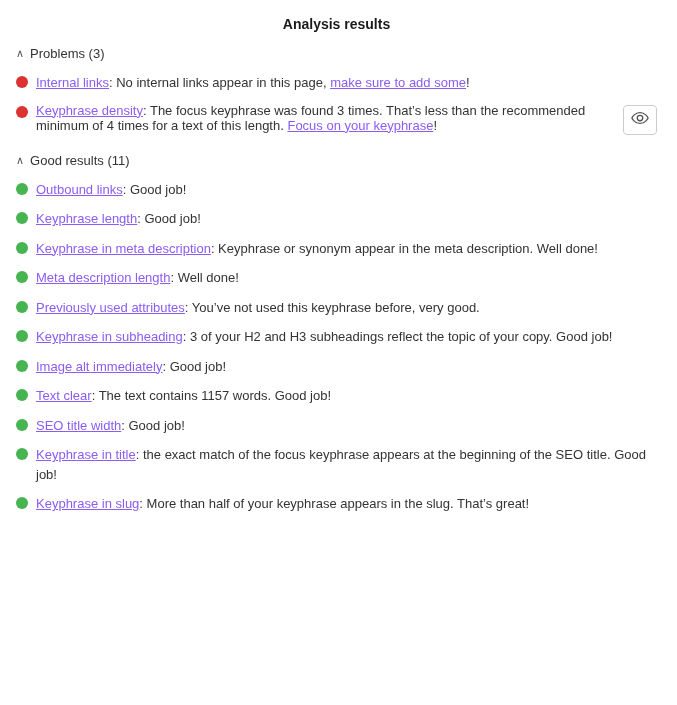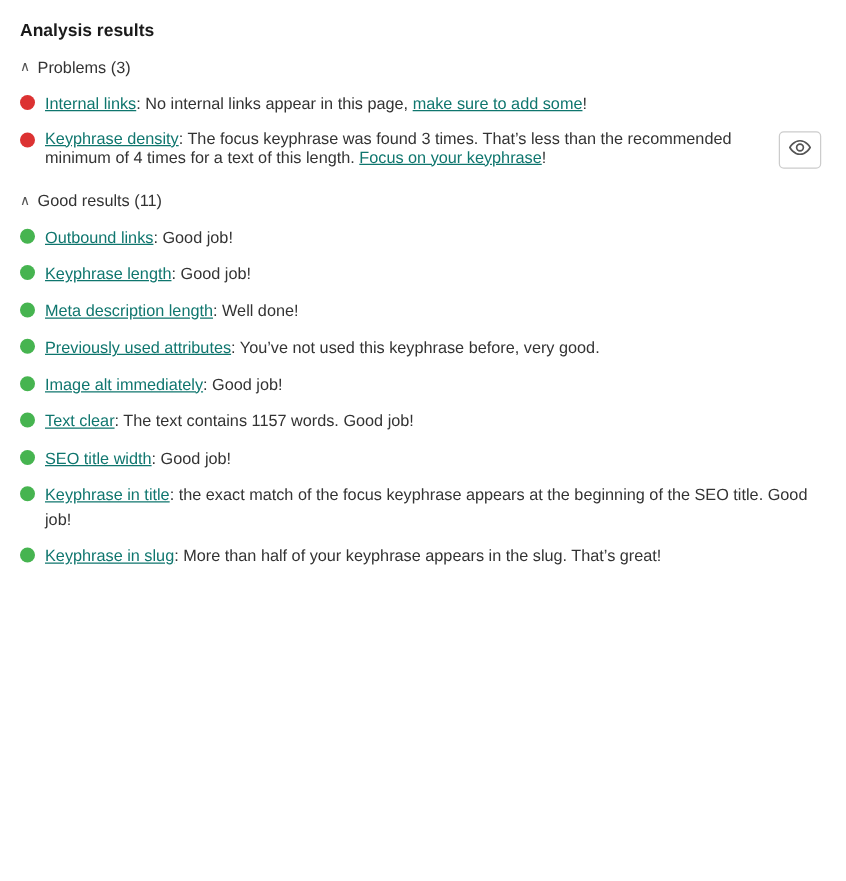--- a/index.html
+++ b/index.html
@@ -20,20 +20,21 @@
     .container {
       padding: 16px 20px 16px 16px;
       max-width: 677px;
     }
 
     .section-title {
       font-weight: bold;
       font-size: 14px;
       margin-bottom: 14px;
       color: #1a1a1a;
+      text-align: center;
     }
 
     .collapsible-header {
       display: flex;
       align-items: center;
       gap: 6px;
       margin-bottom: 12px;
       cursor: pointer;
       font-size: 13px;
       color: #333;
@@ -69,21 +70,21 @@
       background-color: #46b450;
     }
 
     .result-text {
       flex: 1;
       font-size: 13px;
       color: #333;
     }
 
     a {
-      color: #0f766e;
+      color: #8b5cf6;
       text-decoration: underline;
       cursor: pointer;
     }
 
     .problems-section {
       margin-bottom: 18px;
     }
 
     .good-results-section {
       margin-bottom: 8px;
@@ -170,35 +171,47 @@
       </span>
     </div>
 
     <div class="result-item">
       <span class="dot dot-green"></span>
       <span class="result-text">
         <a>Keyphrase length</a>: Good job!
       </span>
     </div>
 
+    <div class="result-item">
+      <span class="dot dot-green"></span>
+      <span class="result-text">
+        <a>Keyphrase in meta description</a>: Keyphrase or synonym appear in the meta description. Well done!
+      </span>
+    </div>
 
     <div class="result-item">
       <span class="dot dot-green"></span>
       <span class="result-text">
         <a>Meta description length</a>: Well done!
       </span>
     </div>
 
     <div class="result-item">
       <span class="dot dot-green"></span>
       <span class="result-text">
         <a>Previously used attributes</a>: You’ve not used this keyphrase before, very good.
       </span>
     </div>
 
+    <div class="result-item">
+      <span class="dot dot-green"></span>
+      <span class="result-text">
+        <a>Keyphrase in subheading</a>: 3 of your H2 and H3 subheadings reflect the topic of your copy. Good job!
+      </span>
+    </div>
 
     <div class="result-item">
       <span class="dot dot-green"></span>
       <span class="result-text">
         <a>Image alt immediately</a>: Good job!
       </span>
     </div>
 
     <div class="result-item">
       <span class="dot dot-green"></span>

